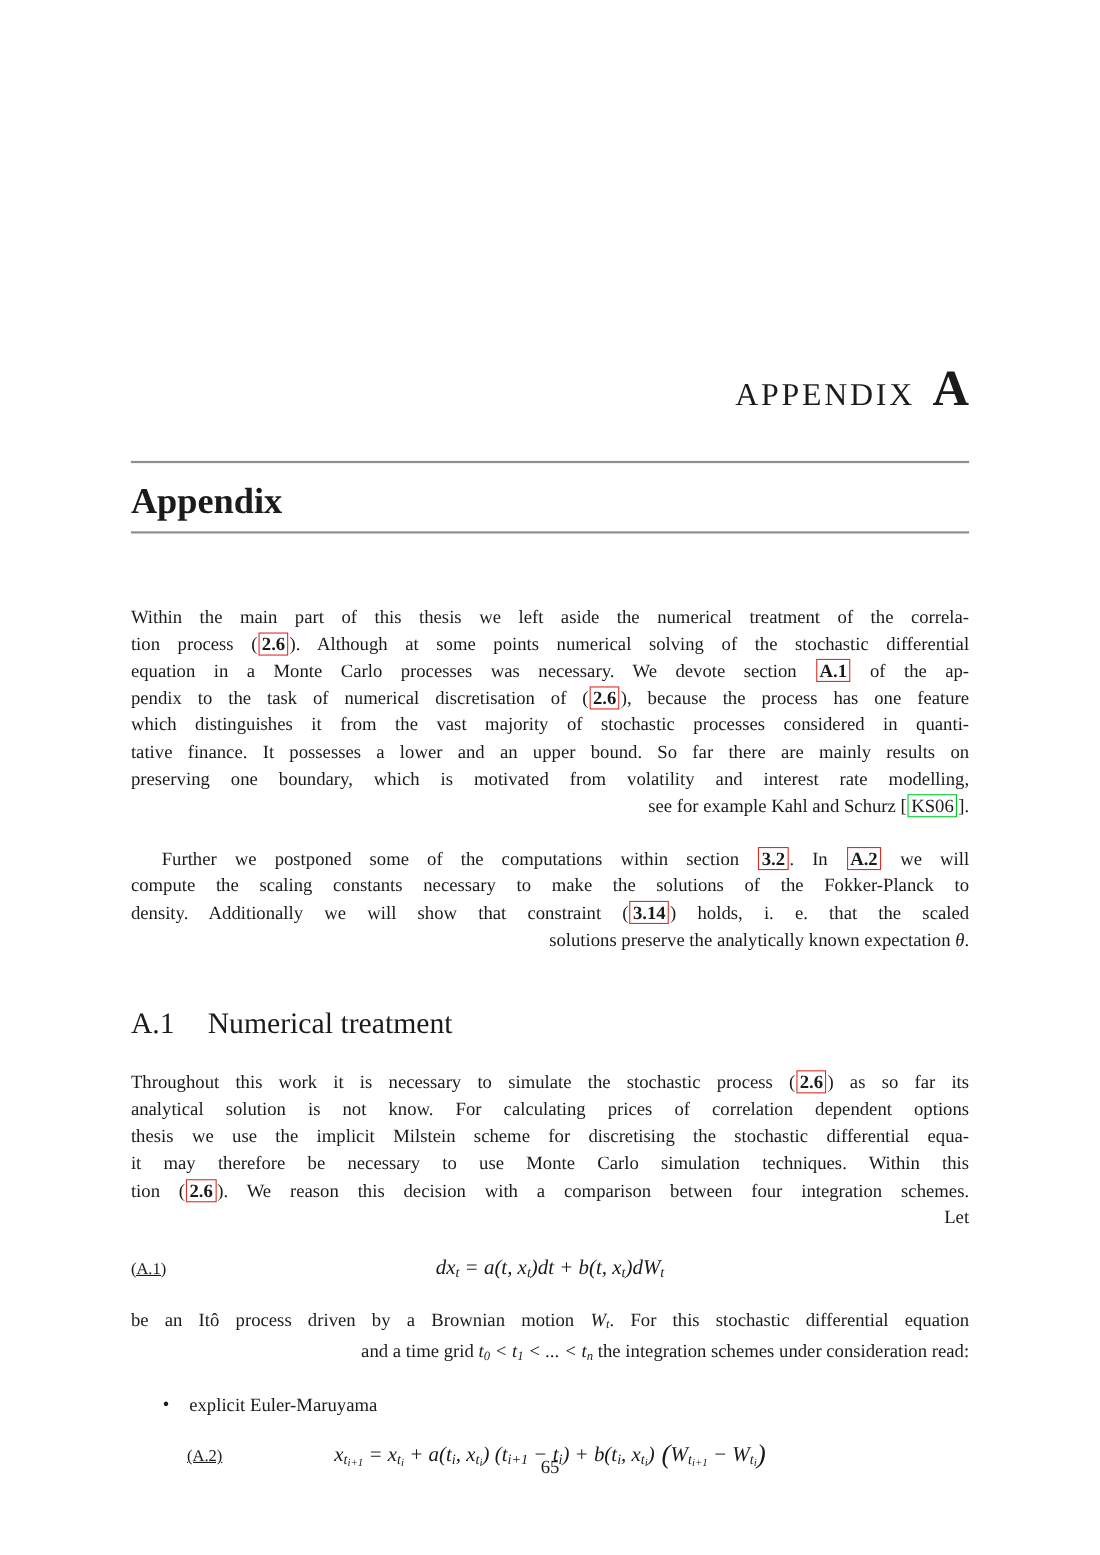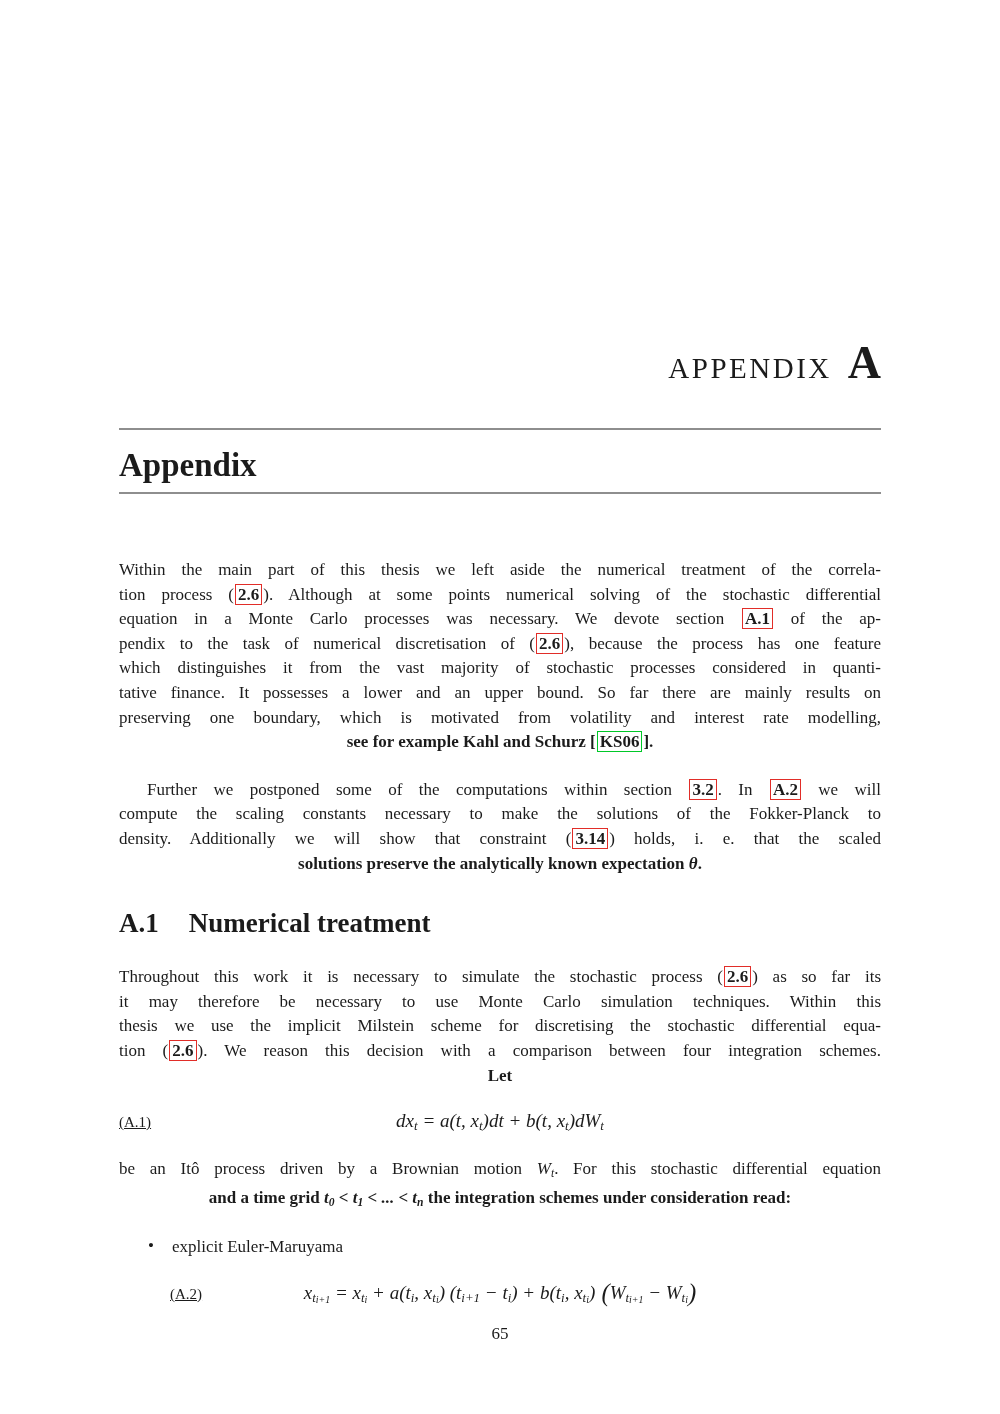--- a/index.html
+++ b/index.html
@@ -5,43 +5,43 @@
   html, body { margin: 0; padding: 0; background: #ffffff; }
   .page {
     position: relative;
     width: 1000px;
     height: 1414px;
     background: #ffffff;
     overflow: hidden;
     font-family: "Liberation Serif", "DejaVu Serif", serif;
     color: var(--ink, #1b1b1b);
   }
-  .content { position: absolute; left: 119px; top: 10px; width: 762px; }
+  .content { position: absolute; left: 119px; top: 0; width: 762px; }
 
   
   .chapter-mark { margin-top: 330px; text-align: right; line-height: 46px; white-space: nowrap; }
   .chapter-word { font-size: 29px; letter-spacing: 2.5px; }
   .chapter-letter { font-size: 46px; font-weight: bold; margin-left: 12px; }
 
   .rule { border-top: 2px solid var(--rule, #8e8e8e); height: 0; }
   .rule-top { margin-top: 32px; }
   .chapter-title { margin: 16px 0 0; font-size: 33px; line-height: 38px; font-weight: bold; }
   .rule-bottom { margin-top: 8px; }
 
   #blocks { margin-top: 64px; font-size: 17px; line-height: 24.6px; }
 
   .para { margin: 23px 0 0; }
   .para:first-child { margin-top: 16px; }
   .eq-row + .para { margin-top: 14px; }
 
   .line { text-align: justify; text-align-last: justify; }
-  .line.last { text-align: center; text-align-last: auto; font-weight: bold; }
+  .line.last { text-align: right; text-align-last: auto; }
   .line.findent { padding-left: 28px; }
 
-  .section-heading { margin: 32px 0 26px; font-size: 27px; line-height: 31px; font-weight: bold; }
+  .section-heading { margin: 48px 0 26px; font-size: 27px; line-height: 31px; font-weight: normal; }
   .section-number { margin-right: 30px; }
 
   .eq-row { position: relative; margin: 18px 0 16px; text-align: center; font-size: 19px; line-height: 30px; }
   .eq-tag { position: absolute; left: 0; top: 1px; font-size: 15px; font-style: normal; text-decoration: underline; }
   .eq-a2 .eq-tag { left: 51px; }
 
   .bullet-item { margin-top: 20px; padding-left: 53px; position: relative; }
   .bullet-dot { position: absolute; left: 29px; top: -1px; }
 
   .seg.m { font-style: italic; }
@@ -81,22 +81,23 @@
         </div>
         <div class="para">
           <div class="line findent"><span class="seg">Further we postponed some of the computations within section </span><span class="seg boxr">3.2</span><span class="seg">. In </span><span class="seg boxr">A.2</span><span class="seg"> we will</span></div>
           <div class="line"><span class="seg">compute the scaling constants necessary to make the solutions of the Fokker-Planck to</span></div>
           <div class="line"><span class="seg">density. Additionally we will show that constraint (</span><span class="seg boxr">3.14</span><span class="seg">) holds, i. e. that the scaled</span></div>
           <div class="line last"><span class="seg">solutions preserve the analytically known expectation </span><span class="seg m">θ</span><span class="seg">.</span></div>
         </div>
         <div class="section-heading"><span class="section-number">A.1</span><span>Numerical treatment</span></div>
         <div class="para">
           <div class="line"><span class="seg">Throughout this work it is necessary to simulate the stochastic process (</span><span class="seg boxr">2.6</span><span class="seg">) as so far its</span></div>
+          <div class="line"><span class="seg">analytical solution is not know. For calculating prices of correlation dependent options</span></div>
+          <div class="line"><span class="seg">thesis we use the implicit Milstein scheme for discretising the stochastic differential equa-</span></div>
           <div class="line"><span class="seg">it may therefore be necessary to use Monte Carlo simulation techniques. Within this</span></div>
-          <div class="line"><span class="seg">thesis we use the implicit Milstein scheme for discretising the stochastic differential equa-</span></div>
           <div class="line"><span class="seg">tion (</span><span class="seg boxr">2.6</span><span class="seg">). We reason this decision with a comparison between four integration schemes.</span></div>
           <div class="line last"><span class="seg">Let</span></div>
         </div>
         <div class="eq-row eq-a1"><span class="eq-tag">(A.1)</span><span class="eq-body"><span class="seg m">dx</span><span class="seg sub">t</span><span class="seg m"> = a(t, x</span><span class="seg sub">t</span><span class="seg m">)dt + b(t, x</span><span class="seg sub">t</span><span class="seg m">)dW</span><span class="seg sub">t</span></span></div>
         <div class="para">
           <div class="line"><span class="seg">be an Itô process driven by a Brownian motion </span><span class="seg m">W</span><span class="seg sub">t</span><span class="seg">. For this stochastic differential equation</span></div>
           <div class="line last"><span class="seg">and a time grid </span><span class="seg m">t</span><span class="seg sub">0</span><span class="seg m"> &lt; </span><span class="seg m">t</span><span class="seg sub">1</span><span class="seg m"> &lt; ... &lt; </span><span class="seg m">t</span><span class="seg sub">n</span><span class="seg"> the integration schemes under consideration read:</span></div>
         </div>
         <div class="bullet-item"><span class="bullet-dot">•</span><span><span class="seg">explicit Euler-Maruyama</span></span></div>
         <div class="eq-row eq-a2"><span class="eq-tag">(A.2)</span><span class="eq-body"><span class="seg m">x</span><span class="seg sub">t</span><span class="seg sub2">i+1</span><span class="seg m"> = x</span><span class="seg sub">t</span><span class="seg sub2">i</span><span class="seg m"> + a(t</span><span class="seg sub">i</span><span class="seg m">, x</span><span class="seg sub">t</span><span class="seg sub2">i</span><span class="seg m">) (t</span><span class="seg sub">i+1</span><span class="seg m"> − t</span><span class="seg sub">i</span><span class="seg m">) + b(t</span><span class="seg sub">i</span><span class="seg m">, x</span><span class="seg sub">t</span><span class="seg sub2">i</span><span class="seg m">)</span><span class="seg m big"> (</span><span class="seg m">W</span><span class="seg sub">t</span><span class="seg sub2">i+1</span><span class="seg m"> − W</span><span class="seg sub">t</span><span class="seg sub2">i</span><span class="seg m big">)</span></span></div>

